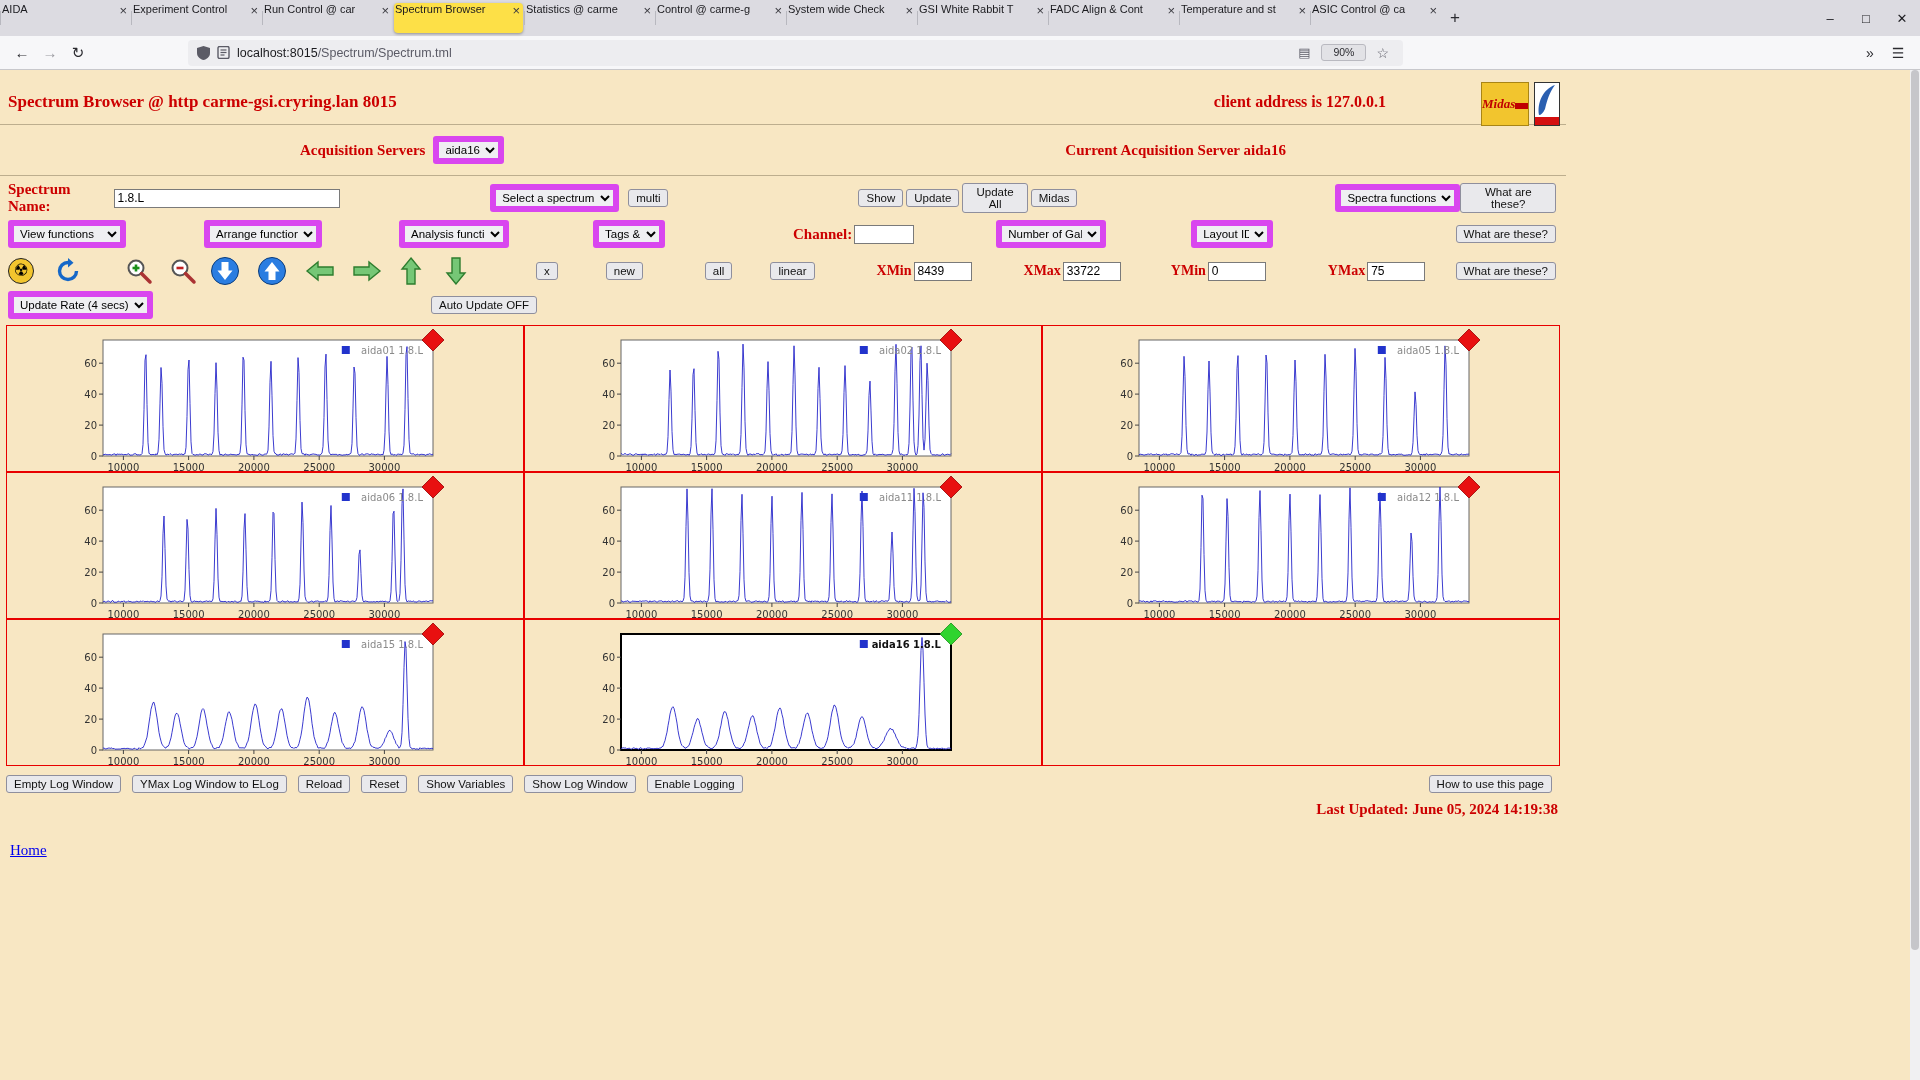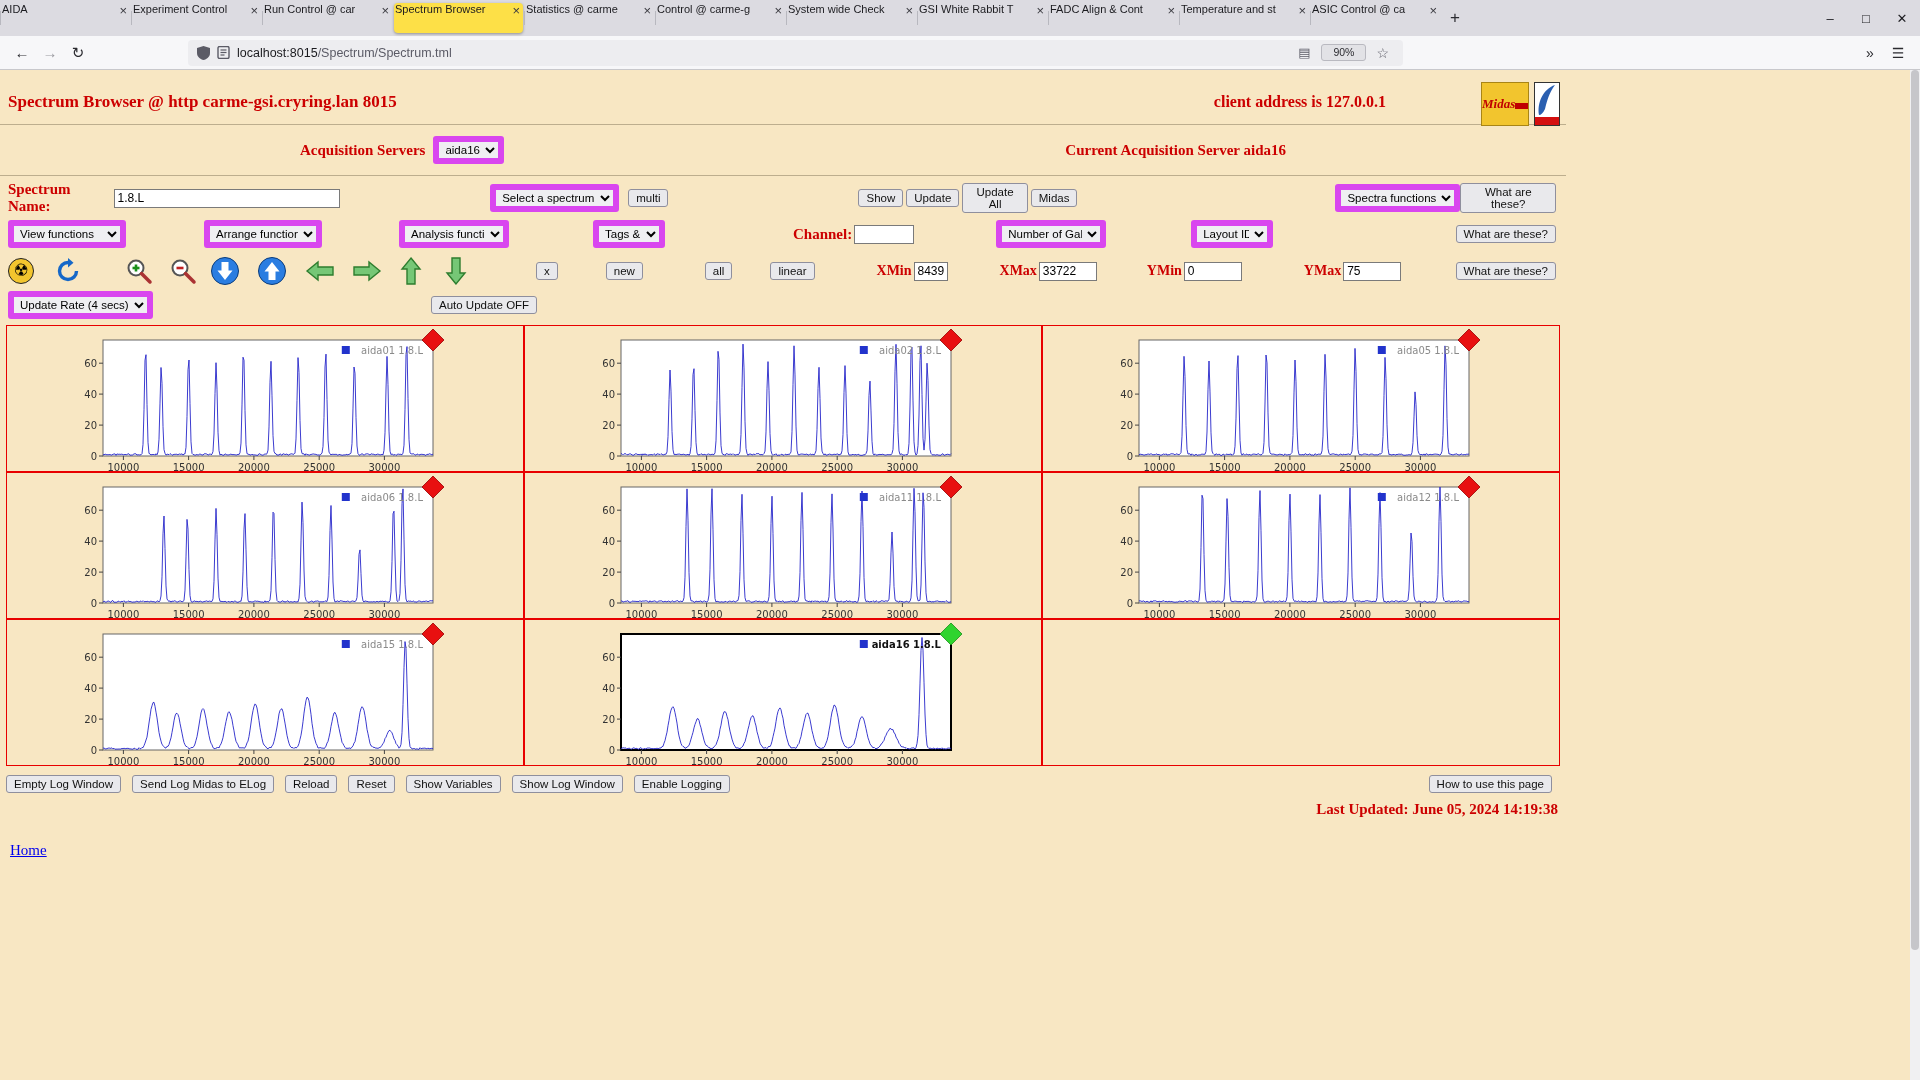--- a/index.html
+++ b/index.html
@@ -282,21 +282,21 @@
     <span class="iconbtn" style="margin-left:21px">
       <svg width="24" height="30" viewBox="0 0 24 30">
           <path d="M12 28 L3 17 H8 V2 H16 V17 H21 Z" fill="#76c776" stroke="#2e7d2e" stroke-width="1.4"></path>
         </svg>
     </span>
     <button class="btn" style="margin-left:68px">x</button>
     <button class="btn" style="margin-left:48px">new</button>
     <button class="btn" style="margin-left:62px">all</button>
     <button class="btn" style="margin-left:38px">linear</button>
     <span class="serif-red num-lbl" style="margin-left:62px">XMin</span>
-    <input class="txt" style="width: 34px;" value="8439">
+    <input class="txt" style="width: 58px;" value="8439">
     <span class="serif-red num-lbl" style="margin-left:52px">XMax</span>
     <input class="txt" style="width: 58px;" value="33722">
     <span class="serif-red num-lbl" style="margin-left:50px">YMin</span>
     <input class="txt" style="width: 58px;" value="0">
     <span class="serif-red num-lbl" style="margin-left:62px">YMax</span>
     <input class="txt" style="width: 58px;" value="75">
     <button class="btn" style="margin-left:auto;margin-right:2px">What are these?</button>
   </div>
 
   
@@ -523,21 +523,21 @@
           <polygon points="370,3 381,14 370,25 359,14" fill="#2fd42f" stroke="#1a8f1a" stroke-width="0.8"></polygon>
         </svg>
       </div>
       <div class="cell"></div>
     </div>
 
   
   <div class="footer-row">
     <span style="display:flex;gap:11px">
         <button class="btn">Empty Log Window</button>
-        <button class="btn">Send Log Midas to ELog</button>
+        <button class="btn">YMax Log Window to ELog</button>
         <button class="btn">Reload</button>
         <button class="btn">Reset</button>
         <button class="btn">Show Variables</button>
         <button class="btn">Show Log Window</button>
         <button class="btn">Enable Logging</button>
       </span>
     <button class="btn" style="margin-left:auto;margin-right:8px">How to use this page</button>
   </div>
   <div class="updated serif-red">Last Updated: June 05, 2024 14:19:38</div>
   <a class="home" href="#">Home</a>

